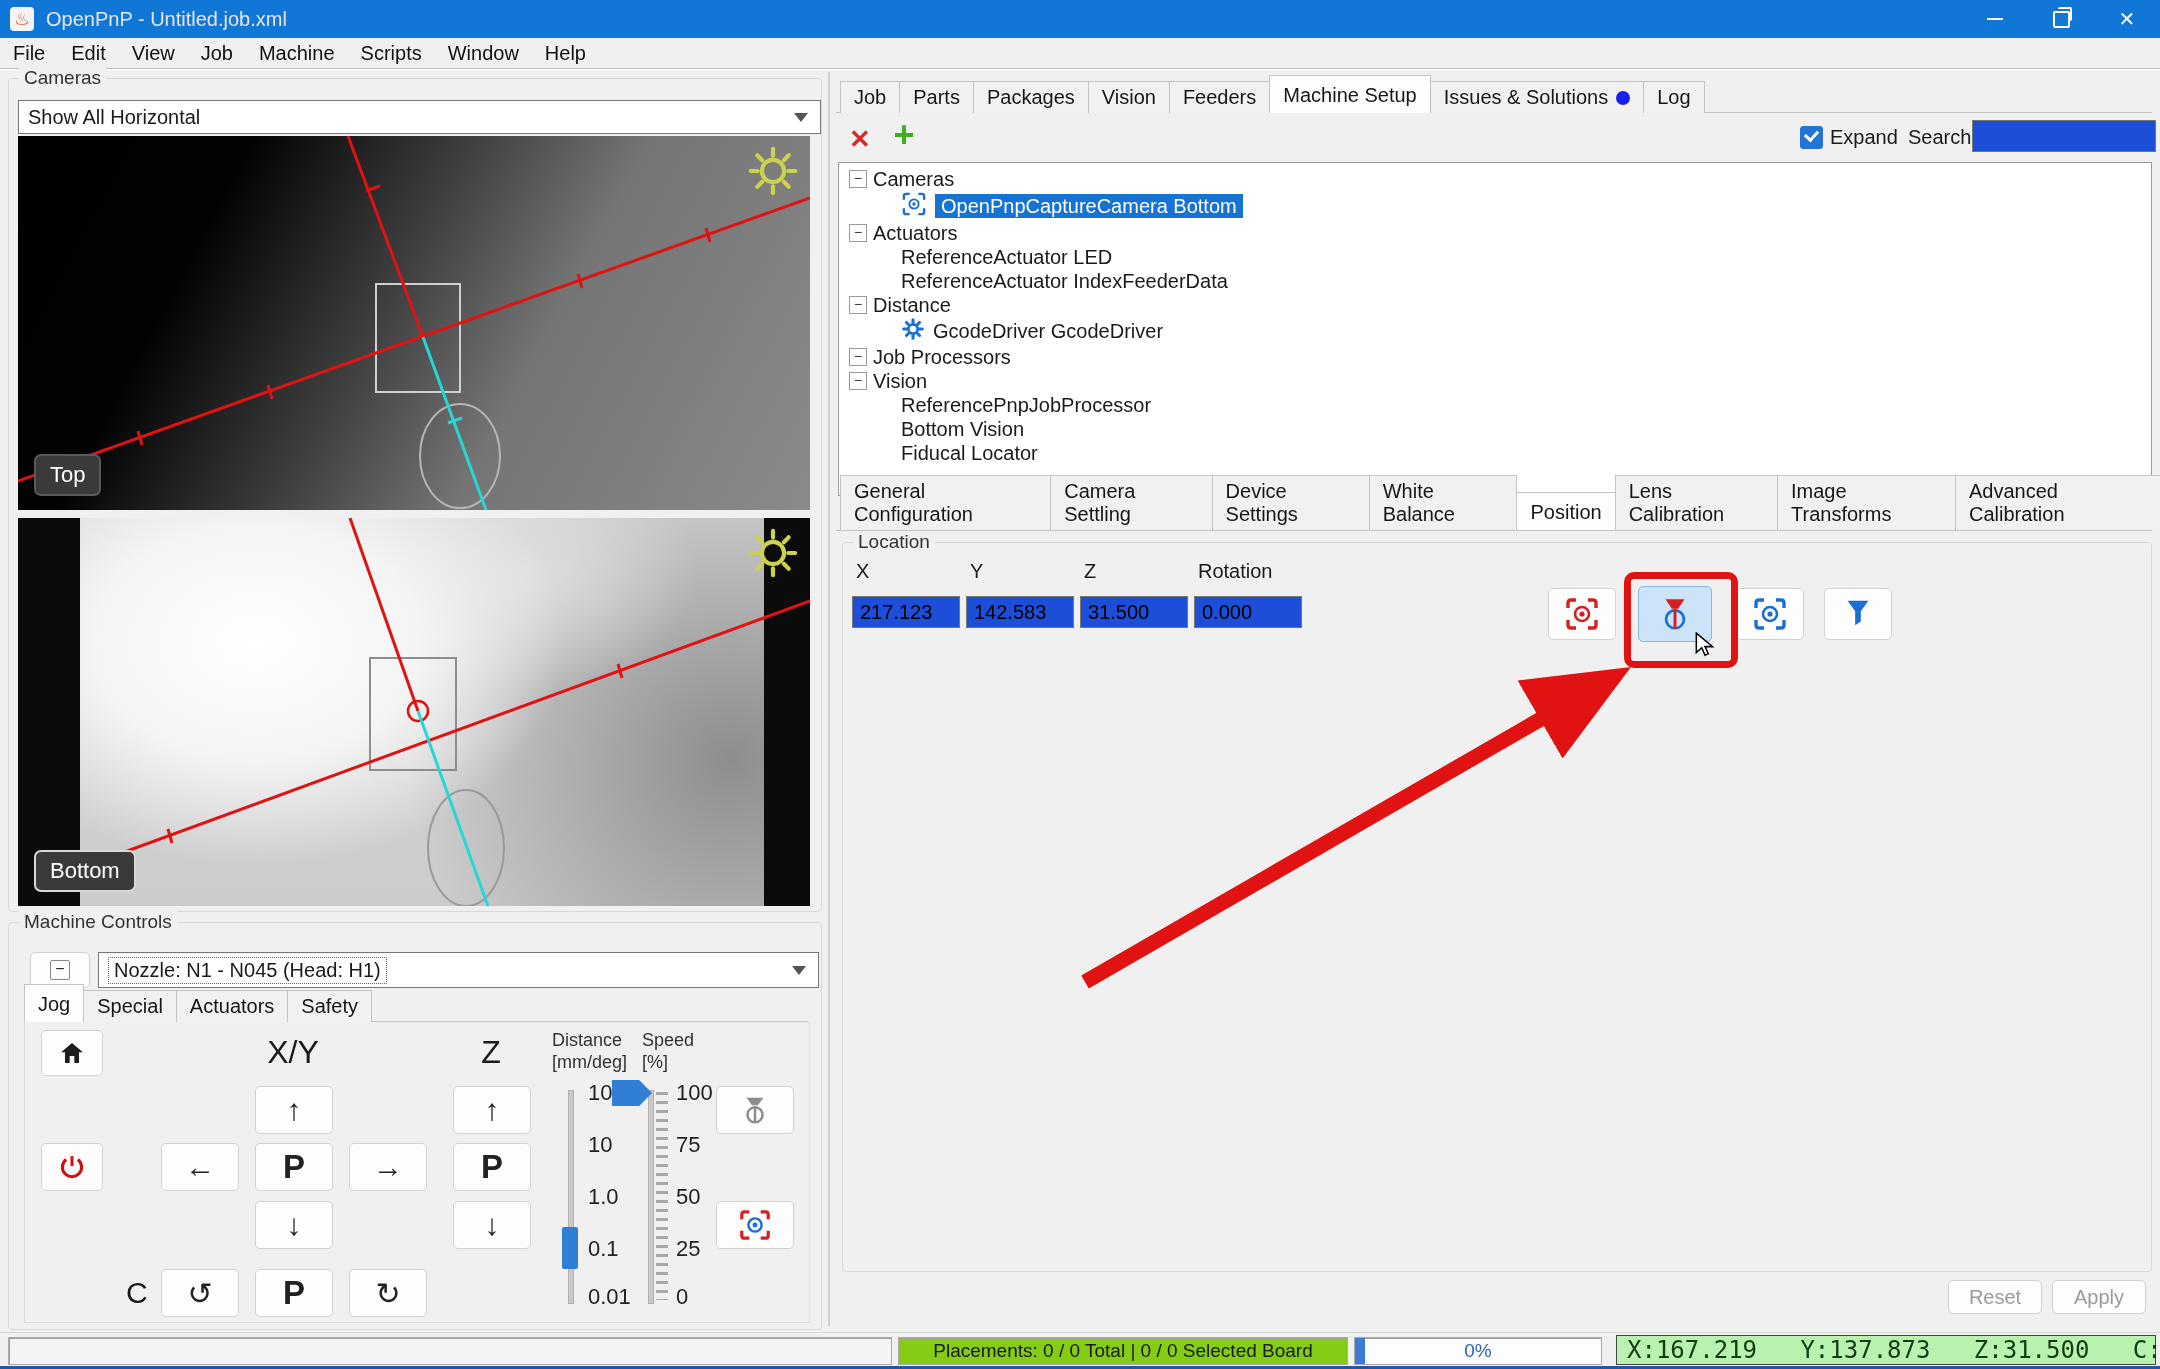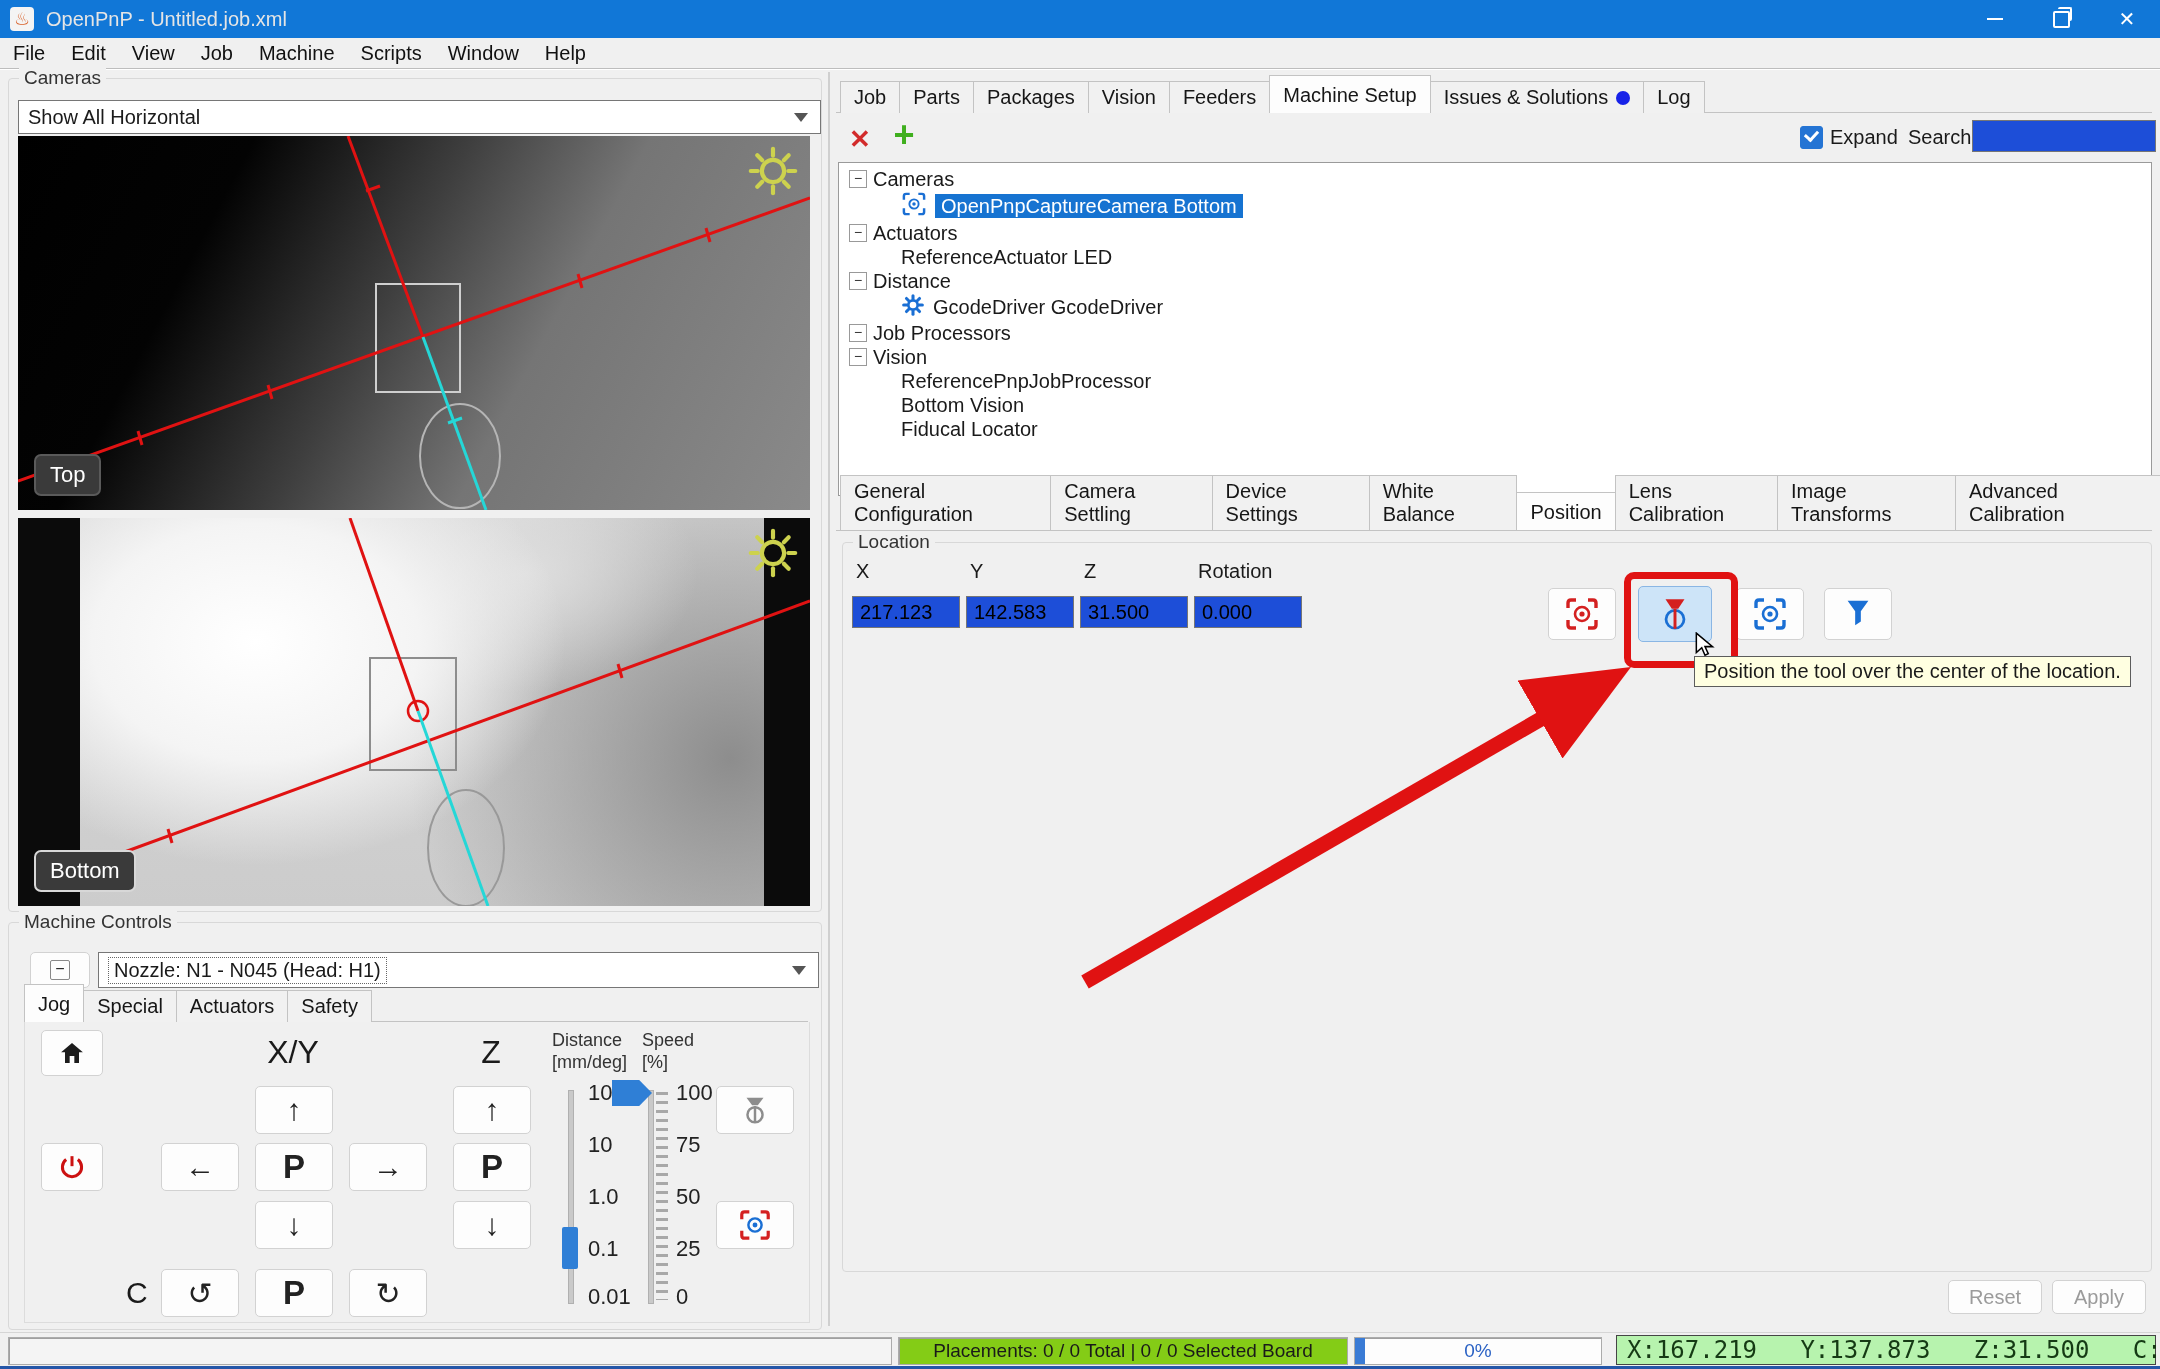--- a/index.html
+++ b/index.html
@@ -348,20 +348,21 @@
               <path d="M32 24 V29 Q32 32 29 32 H24"></path>
               <path d="M12 32 H7 Q4 32 4 29 V24"></path>
             </g>
             <circle cx="18" cy="18" r="6.4" fill="none" stroke="#1a6fd4" stroke-width="2.6"></circle>
             <circle cx="18" cy="18" r="2.4" fill="#1a6fd4"></circle>
           </svg>
       </span><span class="t-sel">OpenPnpCaptureCamera Bottom</span>
     </div>
     <div class="trow t-l1"><span class="t-exp">−</span><span>Actuators</span></div>
     <div class="trow t-l2"><span>ReferenceActuator LED</span></div>
+    <div class="trow t-l2"><span>ReferenceActuator IndexFeederData</span></div>
     <div class="trow t-l1"><span class="t-exp">−</span><span>Distance</span></div>
     <div class="trow t-l2" style="height:28px;line-height:28px;">
       <span class="t-ico">
         <svg width="24" height="24" viewBox="0 0 36 36">
             <circle cx="18" cy="18" r="7" fill="none" stroke="#1a6fd4" stroke-width="4"></circle>
             <g stroke="#1a6fd4" stroke-width="4.6" stroke-linecap="round">
               <line x1="18" y1="4" x2="18" y2="9"></line>
               <line x1="18" y1="27" x2="18" y2="32"></line>
               <line x1="4" y1="18" x2="9" y2="18"></line>
               <line x1="27" y1="18" x2="32" y2="18"></line>
@@ -452,21 +453,20 @@
           <path d="M0,0 L7,3 L0,6 Z" fill="#e01212"></path>
         </marker>
       </defs>
     <line x1="45" y1="352" x2="565" y2="52" stroke="#e01212" stroke-width="15" marker-end="url(#ah)"></line>
   </svg>
 
   <svg class="cursor" style="left:1692px;top:632px;" width="26" height="26" viewBox="0 0 24 24">
     <polygon points="4,1 4,19 9,14.5 12,21.5 15,20 12,13.5 19,13.5" fill="#fff" stroke="#000" stroke-width="1.4"></polygon>
   </svg>
 
-  <div class="tooltip" style="left:1694px;top:656px;">Position the tool over the center of the location.</div>
 
   <div class="btn disabled-btn" style="left:1948px;top:1280px;width:92px;height:32px;">
       <span>Reset</span>
     </div>
   <div class="btn disabled-btn" style="left:2052px;top:1280px;width:92px;height:32px;">
       <span>Apply</span>
     </div>
 
   <div class="status">
     <div class="abs sunken" style="left:8px;top:4px;width:882px;height:26px;"></div>

